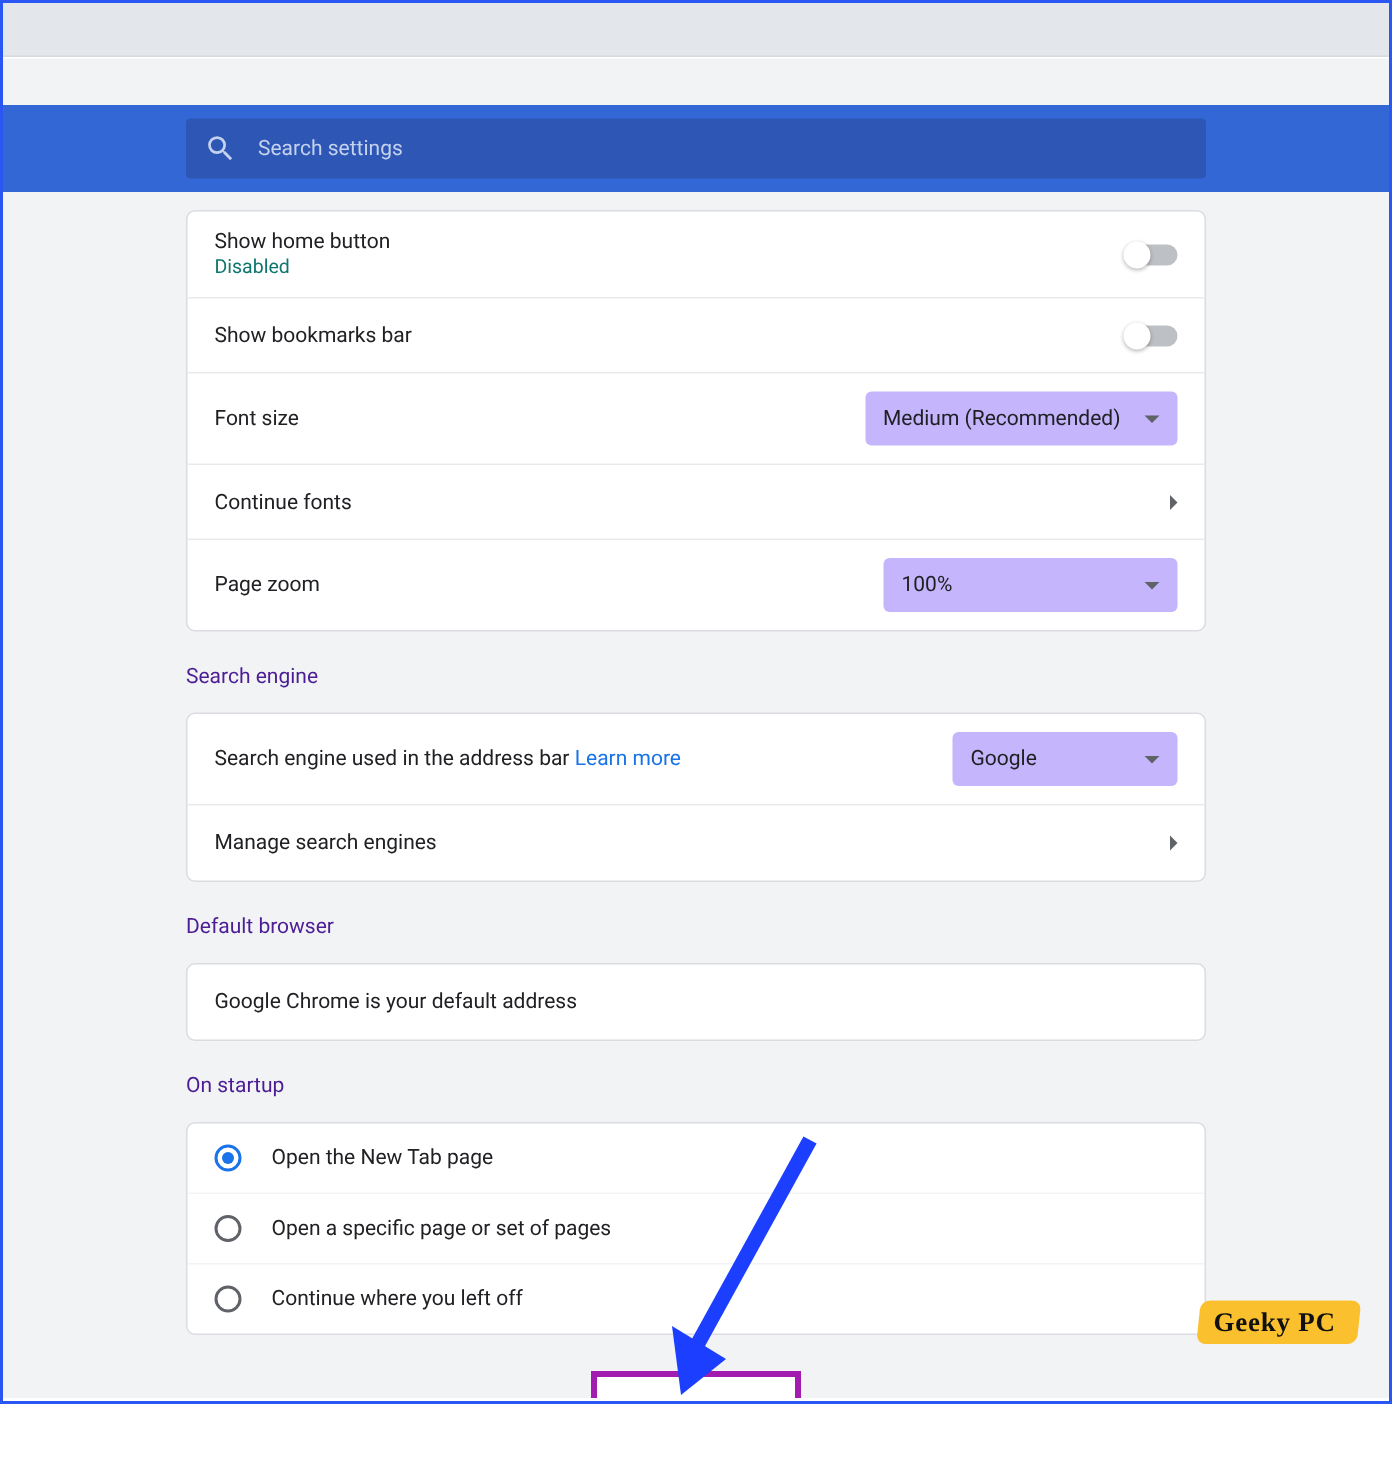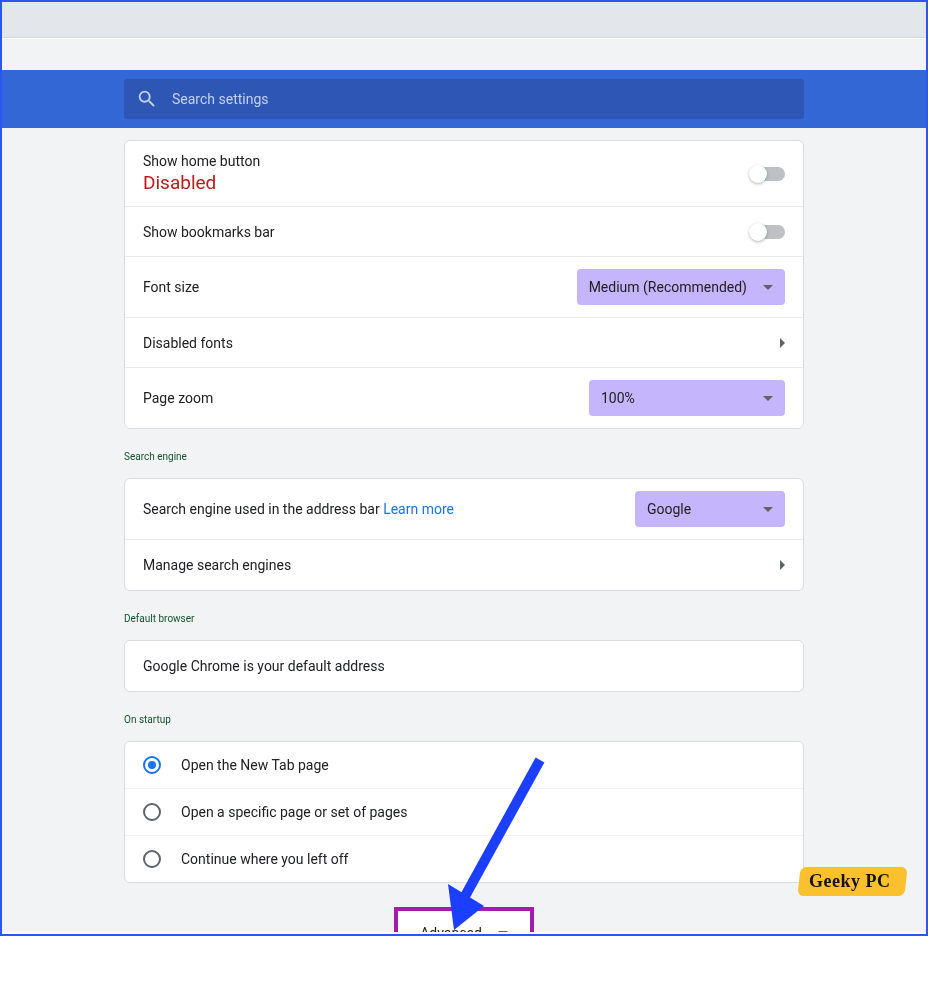--- a/index.html
+++ b/index.html
@@ -7,26 +7,26 @@
 .outer { width: 928px; height: 936px; border: 2px solid #2a56f4; position: relative; background: #fff; overflow: hidden; }
 .topbar1 { height: 36px; background: #e3e6ea; border-bottom: 1px solid #d6d9dd; }
 .topbar2 { height: 32px; background: #f1f3f4; border-top: 1px solid #fff; }
 .bluebar { height: 58px; background: #3367d6; display: flex; align-items: center; justify-content: center; }
 .searchwrap { width: 680px; height: 40px; background: #2d56b5; border-radius: 3px; display: flex; align-items: center; padding: 0 12px; }
 .searchwrap svg { width: 22px; height: 22px; fill: #c5d2ee; flex-shrink: 0; }
 .searchwrap input { background: transparent; border: none; outline: none; color: #fff; font-size: 14px; margin-left: 14px; width: 100%; }
 .searchwrap input::placeholder { color: #c5d2ee; }
 .page { background: #f1f3f4; height: calc(100% - 128px); overflow-y: auto; padding-bottom: 30px; }
 .content { width: 680px; margin: 0 auto; }
-.section-title { font-size: 10px; color: #14532d; padding: 22px 0 16px 0; }
+.section-title { font-size: 14px; color: #4c1d95; padding: 22px 0 16px 0; }
 .card { background: #fff; border: 1px solid #dadce0; border-radius: 6px; overflow: hidden; }
 .row { display: flex; align-items: center; justify-content: space-between; padding: 12px 18px; border-bottom: 1px solid #e8eaed; min-height: 50px; }
 .row:last-child { border-bottom: none; }
 .row-txt { font-size: 14px; color: #202124; }
-.row-sub { font-size: 19px; color: #b91c1c; margin-top: 2px; }
+.row-sub { font-size: 13px; color: #0f766e; margin-top: 2px; }
 .row-link { color: #1a73e8; text-decoration: none; }
 .toggle { width: 34px; height: 14px; background: #bdc1c6; border-radius: 9px; position: relative; cursor: pointer; }
 .toggle::after { content: ''; position: absolute; width: 18px; height: 18px; background: #fff; border-radius: 50%; top: -2px; left: -2px; box-shadow: 0 1px 3px rgba(0,0,0,0.3); }
 .selectbox { background: #c4b5fd; border-radius: 4px; padding: 10px 12px; display: flex; align-items: center; justify-content: space-between; min-width: 196px; font-size: 14px; color: #202124; cursor: pointer; }
 .selectbox .caret { margin-left: 16px; }
 .caret { width: 0; height: 0; border-left: 5px solid transparent; border-right: 5px solid transparent; border-top: 5px solid #5f6368; }
 .chev-right { width: 0; height: 0; border-top: 5px solid transparent; border-bottom: 5px solid transparent; border-left: 5px solid #5f6368; }
 .radio-row { display: flex; align-items: center; padding: 14px 18px; border-bottom: 1px solid #f1f3f4; gap: 20px; cursor: pointer; }
 .radio-row:last-child { border-bottom: none; }
 .radio { width: 18px; height: 18px; border: 2px solid #5f6368; border-radius: 50%; position: relative; flex-shrink: 0; }
@@ -72,21 +72,21 @@
           <div class="toggle"></div>
         </div>
         <div class="row">
           <div class="row-txt">Font size</div>
           <div class="selectbox">
             <span>Medium (Recommended)</span>
             <div class="caret"></div>
           </div>
         </div>
         <div class="row">
-          <div class="row-txt">Disabled fonts</div>
+          <div class="row-txt">Continue fonts</div>
           <div class="chev-right"></div>
         </div>
         <div class="row">
           <div class="row-txt">Page zoom</div>
           <div class="selectbox">
             <span>100%</span>
             <div class="caret"></div>
           </div>
         </div>
       </div>

